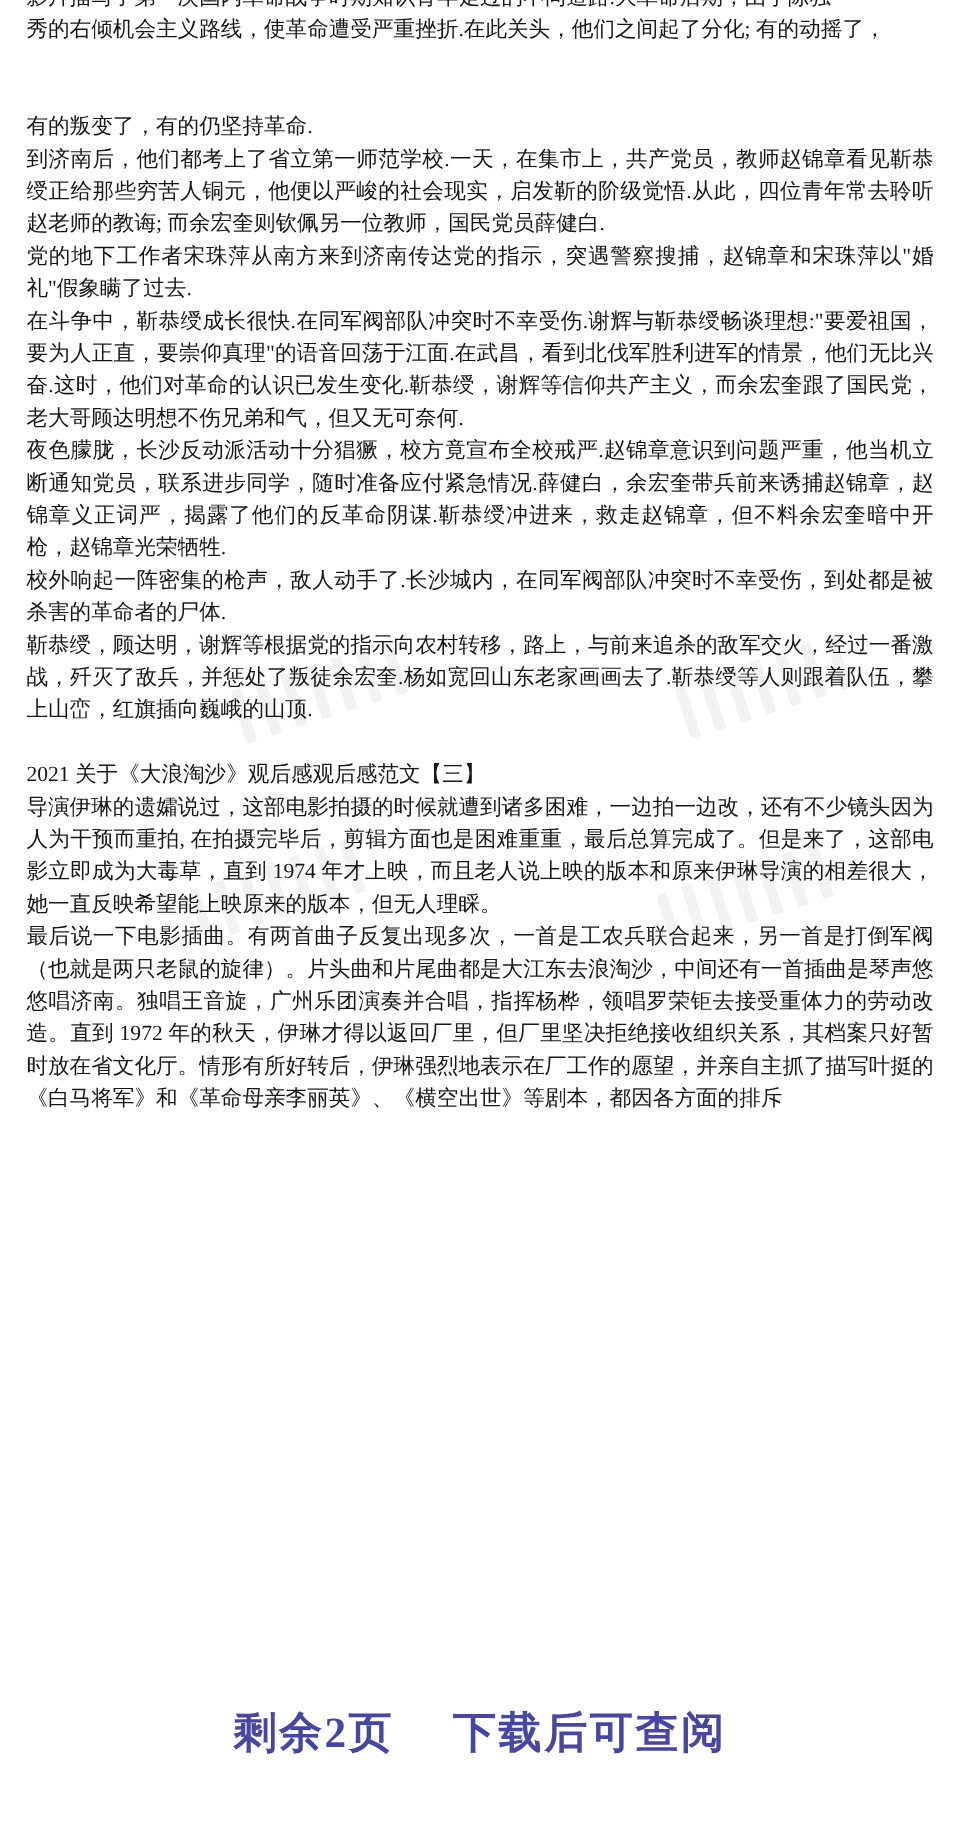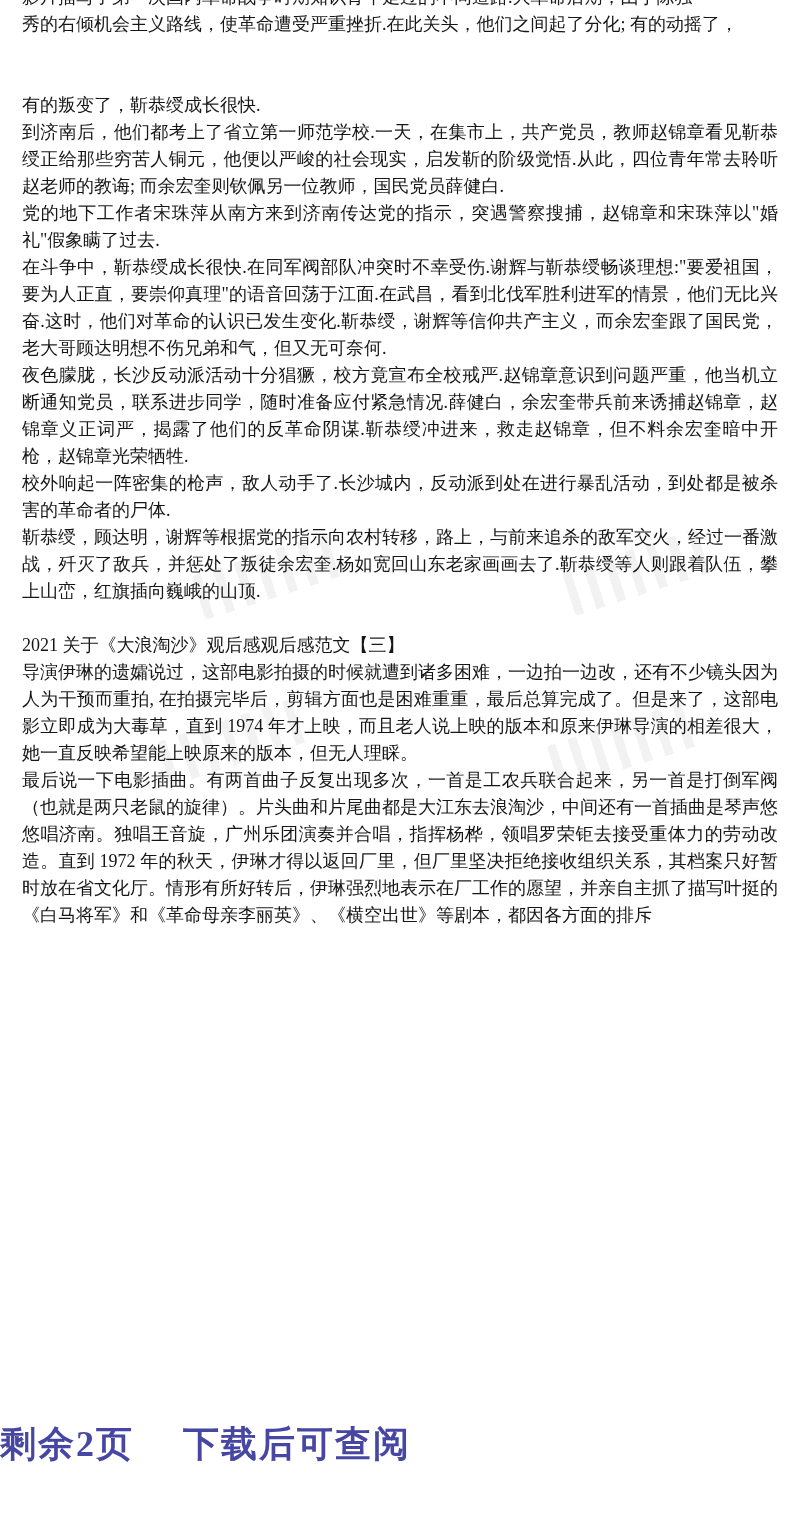--- a/index.html
+++ b/index.html
@@ -25,20 +25,21 @@
   .doc p { margin: 0; }
   .clip-line { height: 11px; overflow: hidden; }
   .clip-line span { display: block; line-height: 27px; margin-top: -16px; }
   .opening-gap { height: 54px; }
   .section-title { margin-top: 27px !important; }
   .footer {
     position: absolute;
     top: 1420px;
     left: 0;
     width: 100%;
+    text-align: center;
     font-size: 36px;
     font-weight: 700;
     letter-spacing: 2px;
     color: #4747a3;
   }
   .wm {
     position: absolute;
     width: 150px;
     height: 46px;
     border-radius: 4px;
@@ -59,27 +60,27 @@
 <div class="doc">
 
   <div class="clip-line">
     <span>影片描写了第一次国内革命战争时期知识青年走过的不同道路.大革命后期，由于陈独</span>
   </div>
 
   <p>秀的右倾机会主义路线，使革命遭受严重挫折.在此关头，他们之间起了分化; 有的动摇了，</p>
 
   <div class="opening-gap"></div>
 
-  <p>有的叛变了，靳恭绶成长很快.</p>
+  <p>有的叛变了，有的仍坚持革命.</p>
 
   <p>到济南后，他们都考上了省立第一师范学校.一天，在集市上，共产党员，教师赵锦章看见靳恭绶正给那些穷苦人铜元，他便以严峻的社会现实，启发靳的阶级觉悟.从此，四位青年常去聆听赵老师的教诲; 而余宏奎则钦佩另一位教师，国民党员薛健白.</p>
   <p>党的地下工作者宋珠萍从南方来到济南传达党的指示，突遇警察搜捕，赵锦章和宋珠萍以"婚礼"假象瞒了过去.</p>
   <p>在斗争中，靳恭绶成长很快.在同军阀部队冲突时不幸受伤.谢辉与靳恭绶畅谈理想:"要爱祖国，要为人正直，要崇仰真理"的语音回荡于江面.在武昌，看到北伐军胜利进军的情景，他们无比兴奋.这时，他们对革命的认识已发生变化.靳恭绶，谢辉等信仰共产主义，而余宏奎跟了国民党，老大哥顾达明想不伤兄弟和气，但又无可奈何.</p>
   <p>夜色朦胧，长沙反动派活动十分猖獗，校方竟宣布全校戒严.赵锦章意识到问题严重，他当机立断通知党员，联系进步同学，随时准备应付紧急情况.薛健白，余宏奎带兵前来诱捕赵锦章，赵锦章义正词严，揭露了他们的反革命阴谋.靳恭绶冲进来，救走赵锦章，但不料余宏奎暗中开枪，赵锦章光荣牺牲.</p>
-  <p>校外响起一阵密集的枪声，敌人动手了.长沙城内，反动派到处在进行暴乱活动，到处都是被杀害的革命者的尸体.</p>
+  <p>校外响起一阵密集的枪声，敌人动手了.长沙城内，在同军阀部队冲突时不幸受伤，到处都是被杀害的革命者的尸体.</p>
   <p>靳恭绶，顾达明，谢辉等根据党的指示向农村转移，路上，与前来追杀的敌军交火，经过一番激战，歼灭了敌兵，并惩处了叛徒余宏奎.杨如宽回山东老家画画去了.靳恭绶等人则跟着队伍，攀上山峦，红旗插向巍峨的山顶.</p>
 
   <p class="section-title">2021 关于《大浪淘沙》观后感观后感范文【三】</p>
 
   <p>导演伊琳的遗孀说过，这部电影拍摄的时候就遭到诸多困难，一边拍一边改，还有不少镜头因为人为干预而重拍, 在拍摄完毕后，剪辑方面也是困难重重，最后总算完成了。但是来了，这部电影立即成为大毒草，直到 1974 年才上映，而且老人说上映的版本和原来伊琳导演的相差很大，她一直反映希望能上映原来的版本，但无人理睬。</p>
   <p>最后说一下电影插曲。有两首曲子反复出现多次，一首是工农兵联合起来，另一首是打倒军阀（也就是两只老鼠的旋律）。片头曲和片尾曲都是大江东去浪淘沙，中间还有一首插曲是琴声悠悠唱济南。独唱王音旋，广州乐团演奏并合唱，指挥杨桦，领唱罗荣钜去接受重体力的劳动改造。直到 1972 年的秋天，伊琳才得以返回厂里，但厂里坚决拒绝接收组织关系，其档案只好暂时放在省文化厅。情形有所好转后，伊琳强烈地表示在厂工作的愿望，并亲自主抓了描写叶挺的《白马将军》和《革命母亲李丽英》、《横空出世》等剧本，都因各方面的排斥</p>
 
 </div>
 
 <div class="wm wm1"></div>

